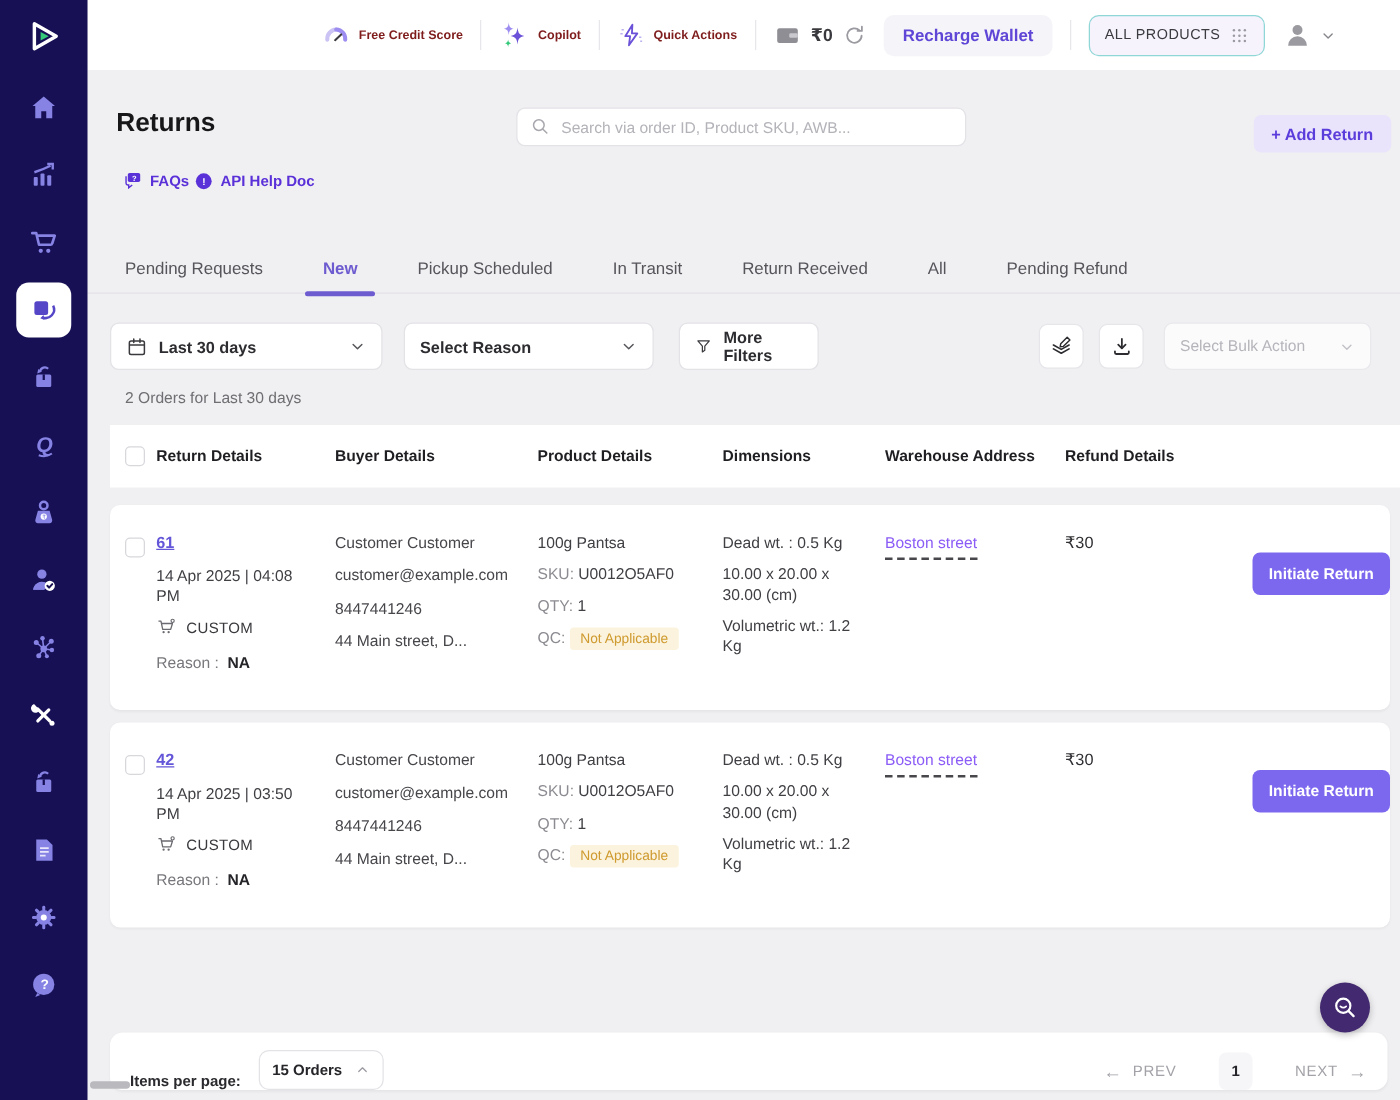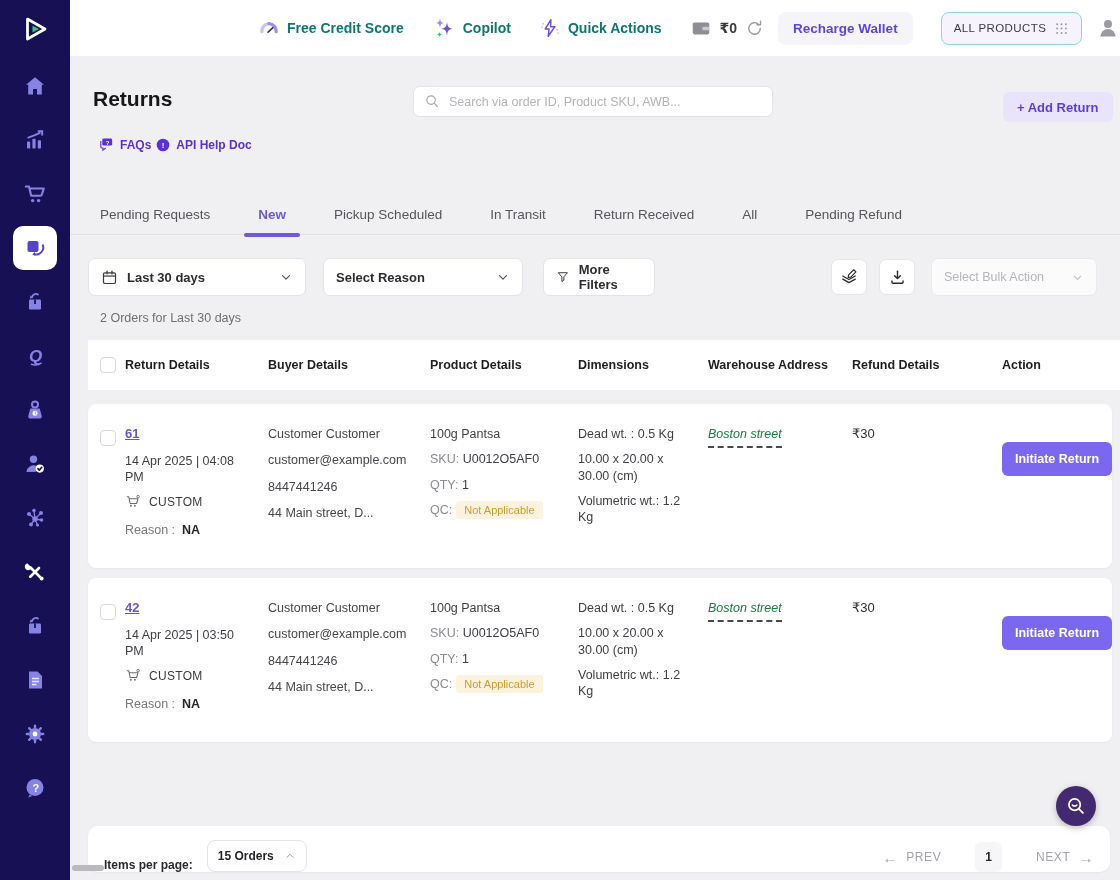--- a/index.html
+++ b/index.html
@@ -10,21 +10,21 @@
   .sidebar { position:absolute; left:0; top:0; width:70px; height:880px; background:#171055; display:flex; flex-direction:column; align-items:center; z-index:30; }
   .logo { margin-top:14px; width:30px; height:30px; cursor:pointer; }
   .nav { display:flex; flex-direction:column; align-items:center; margin-top:30px; gap:30px; }
   .nav-item { width:24px; height:24px; display:flex; align-items:center; justify-content:center; cursor:pointer; }
   .nav-item.active { width:44px; height:44px; background:#ffffff; border-radius:10px; margin:-10px 0; }
   .nav svg { width:24px; height:24px; }
 
   
   .topbar { position:absolute; left:70px; top:0; width:1050px; height:56px; background:#ffffff; display:flex; align-items:center; padding-left:188px; gap:14px; z-index:20; }
   .tb-group { display:flex; align-items:center; gap:7px; cursor:pointer; white-space:nowrap; }
-  .tb-label { color:#0f766e; font-size:14px; font-weight:600; }
+  .tb-label { color:#7f1d1d; font-size:10px; font-weight:600; }
   .tb-div { width:1px; height:24px; background:#e7e6ea; }
   .wallet-group { display:flex; align-items:center; gap:8px; }
   .wallet-amt { font-size:14px; font-weight:600; color:#3a3a3e; }
   .recharge-btn { background:#f5f4f8; border-radius:8px; padding:9px 15px; color:#5F46D6; font-size:13.5px; font-weight:600; cursor:pointer; white-space:nowrap; }
   .all-products { display:flex; align-items:center; gap:8px; border:1.5px solid #8fd6d6; background:#f6f3fd; border-radius:8px; padding:8px 12px; font-size:11.5px; font-weight:400; letter-spacing:.4px; color:#3b3b40; cursor:pointer; white-space:nowrap;justify-content:space-between; }
   .avatar-group { display:flex; align-items:center; gap:6px; cursor:pointer; }
 
   
   .content { position:absolute; left:70px; top:56px; width:1050px; height:824px; background:#f0eff2; }
   .page-title { position:absolute; left:23px; top:31px; font-size:21px; font-weight:700; color:#17171a; }
@@ -61,21 +61,21 @@
   .cell { padding-top:22px; font-size:12.5px; color:#3f3f44; line-height:1.3; padding-right:14px; }
   .cell p { margin-bottom:9px; }
   .oid { color:#6456d8; text-decoration:underline; font-size:13px; font-weight:600; cursor:pointer; display:inline-block; margin-bottom:10px; }
   .odate { color:#3f3f44; margin-bottom:9px; }
   .channel { display:flex; align-items:center; gap:7px; margin-bottom:11px; color:#3a3a3e; font-size:12px; letter-spacing:.3px; }
   .reason-lb { color:#77777c; }
   .reason-vl { color:#26262a; font-weight:700; }
   .buyer p { color:#46464b; margin-bottom:10px; }
   .lb { color:#8b8b91; }
   .qc-badge { background:#fbf3dd; color:#cf9a2f; font-size:11px; padding:3px 8px; border-radius:3px; margin-left:4px; }
-  .wh { display:inline-block; color:#15803d; border-bottom:2px dashed #47474c; padding-bottom:4px; cursor:pointer;font-style:italic; }
+  .wh { display:inline-block; color:#8b5cf6; border-bottom:2px dashed #47474c; padding-bottom:4px; cursor:pointer; }
   .refund { font-size:13px; color:#2f2f33; }
   .init-btn { margin-top:16px; background:#7C68EE; color:#fff; font-size:12.5px; font-weight:600; border:none; border-radius:6px; padding:10px 13px; cursor:pointer; font-family:inherit; white-space:nowrap; }
 
   
   .footer { position:absolute; left:18px; top:770px; width:1022px; height:46px; background:#fff; border-radius:10px; display:flex; align-items:flex-end; padding:0 16px; box-shadow:0 1px 2px rgba(30,30,40,.05); }
   .ipp-label { font-size:12px; font-weight:600; color:#2a2a2e; }
   .ipp-select { margin-left:14px; width:100px; height:32px; border:1px solid #e3e2e6; border-radius:8px; display:flex; align-items:center; justify-content:space-between; padding:0 10px; font-size:12px; font-weight:700; color:#26262a; cursor:pointer; }
   .pager { margin-left:auto; display:flex; align-items:center; gap:34px; }
   .pg-btn { display:flex; align-items:center; gap:8px; color:#a2a2a8; font-size:12px; letter-spacing:.6px; cursor:pointer; }
   .pg-num { background:#f6f5f8; border-radius:6px; padding:8px 10px; font-size:12px; font-weight:700; color:#26262a; }
@@ -394,21 +394,20 @@
   <div class="thead trow">
     <div>
         <div class="cb"></div>
       </div>
     <div class="th">Return Details</div>
     <div class="th">Buyer Details</div>
     <div class="th">Product Details</div>
     <div class="th">Dimensions</div>
     <div class="th">Warehouse Address</div>
     <div class="th">Refund Details</div>
-    <div class="th">Action</div>
   </div>
 
   <div class="rowcard r0 trow">
     <div>
         <div class="cb"></div>
       </div>
     <div class="cell">
       <span class="oid">61</span>
       <p class="odate">14 Apr 2025 | 04:08 PM</p>
       <div class="channel">

